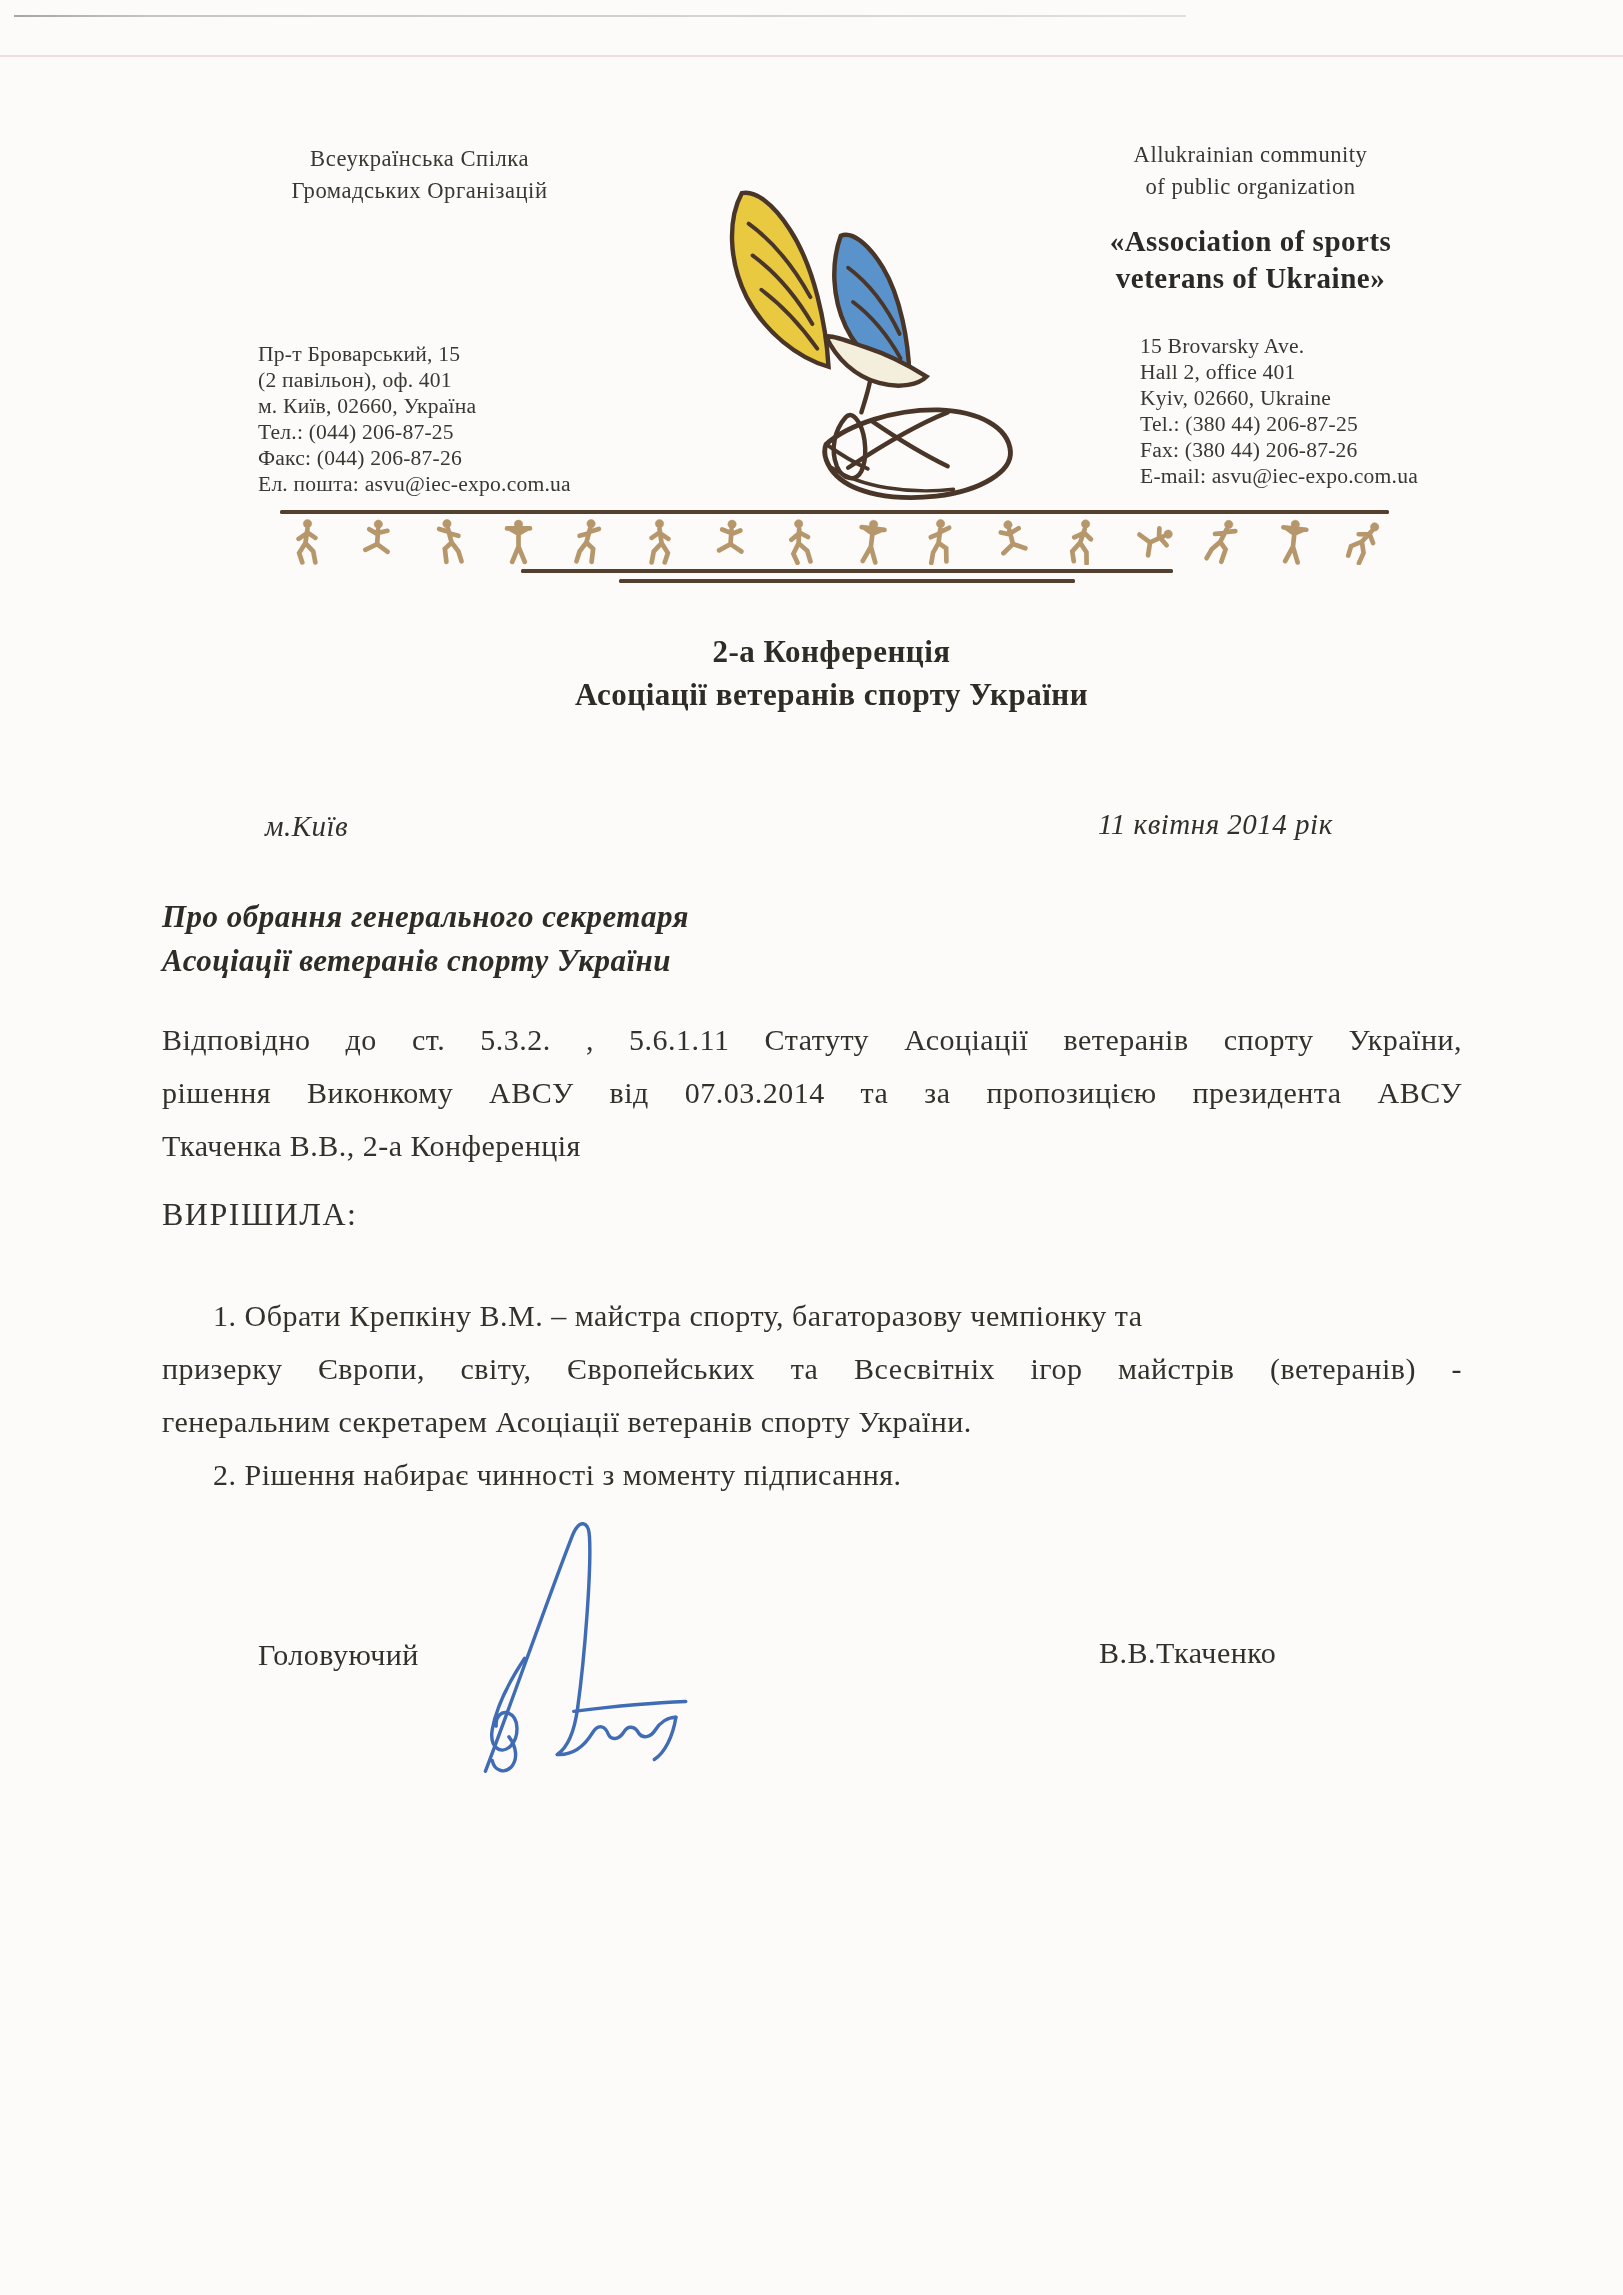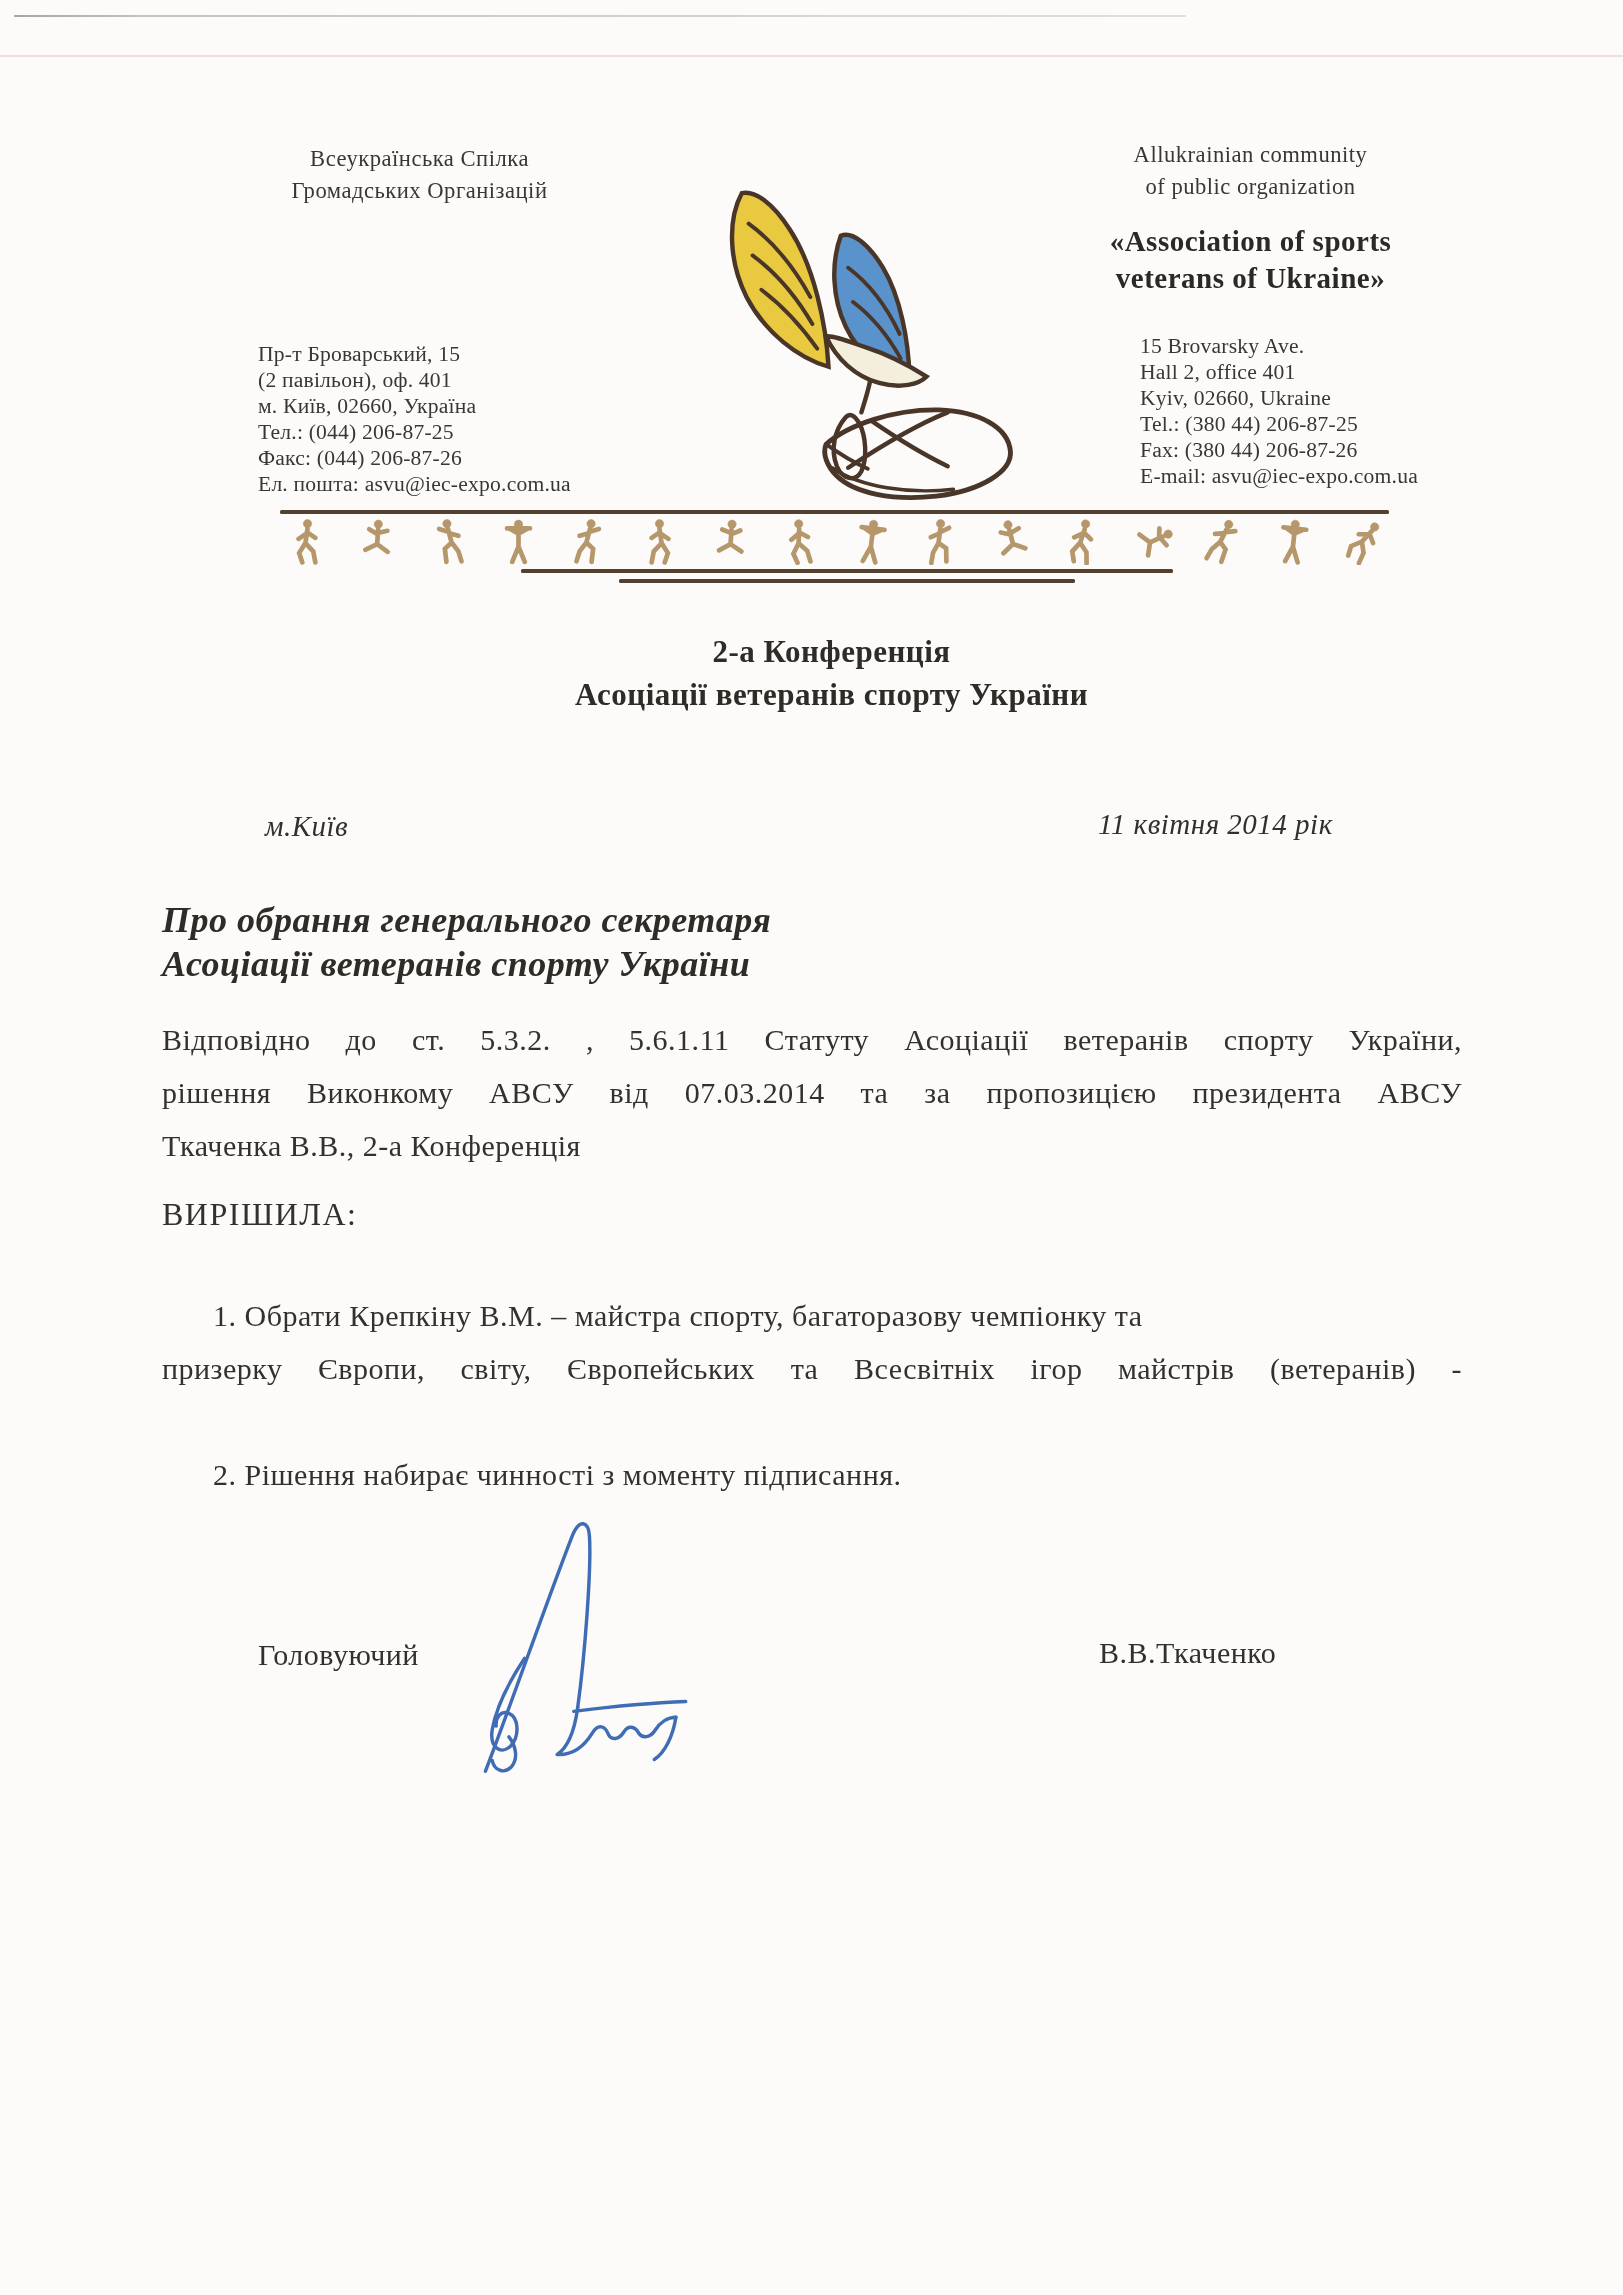--- a/index.html
+++ b/index.html
@@ -26,21 +26,21 @@
   .org-name{font-weight:700;font-size:32px;line-height:40px;letter-spacing:0.5px;color:#2c2825;}
   .org-name-en{font-weight:700;font-size:29px;line-height:37px;letter-spacing:0.5px;color:#2c2825;}
   .addr{font-size:21.6px;line-height:26px;letter-spacing:0.2px;color:#3a3632;white-space:nowrap;}
   .band-line{position:absolute;border-radius:1.5px;background:var(--line-brown,#54402f);}
   .pictos{position:absolute;left:284px;top:518px;width:1104px;height:47px;display:flex;justify-content:space-between;align-items:flex-start;}
   .pictos span{display:inline-block;width:47px;height:47px;}
   .pictos svg{width:100%;height:100%;}
   .title-line{font-weight:700;font-size:31px;letter-spacing:0.5px;color:#2f2b27;}
   .decision-head{font-style:italic;font-weight:700;font-size:33px;letter-spacing:1px;color:#2f2b27;}
   .place-date{font-style:italic;font-size:29px;letter-spacing:0.5px;color:#332f2b;}
-  .subject{font-style:italic;font-weight:700;font-size:36px;letter-spacing:0.5px;color:#2f2b27;white-space:nowrap;}
+  .subject{font-style:italic;font-weight:700;font-size:31px;letter-spacing:0.5px;color:#2f2b27;white-space:nowrap;}
   .body-line{font-size:30px;letter-spacing:0.5px;color:#34302c;white-space:nowrap;}
   .body-just{white-space:normal;text-align:justify;text-align-last:justify;}
   .sig-label{font-size:30px;letter-spacing:0.5px;color:#332f2b;white-space:nowrap;}
   .logo-svg,.sig-svg{position:absolute;}
   svg .sketch{fill:none;stroke:var(--logo-outline,#4a3628);stroke-linecap:round;stroke-linejoin:round;}
 </style>
 </head>
 <body>
 
 <div class="page">
@@ -191,20 +191,21 @@
   <div class="abs subject" style="left:162px;top:943px;">Асоціації ветеранів спорту України</div>
 
   <div class="abs body-line body-just" style="left:162px;top:1023px;width:1300px;">Відповідно до ст. 5.3.2. , 5.6.1.11 Статуту Асоціації ветеранів спорту України,</div>
   <div class="abs body-line body-just" style="left:162px;top:1076px;width:1300px;">рішення Виконкому АВСУ від 07.03.2014 та за пропозицією президента АВСУ</div>
   <div class="abs body-line" style="left:162px;top:1129px;">Ткаченка В.В., 2-а Конференція</div>
 
   <div class="abs body-line" style="left:162px;top:1196px;font-size:32px;letter-spacing:1.5px;">ВИРІШИЛА:</div>
 
   <div class="abs body-line" style="left:213px;top:1299px;">1.  Обрати Крепкіну В.М. – майстра спорту, багаторазову чемпіонку та</div>
   <div class="abs body-line body-just" style="left:162px;top:1352px;width:1300px;">призерку Європи, світу, Європейських та Всесвітніх ігор майстрів (ветеранів) -</div>
+  <div class="abs body-line" style="left:162px;top:1405px;">генеральним секретарем Асоціації ветеранів спорту України.</div>
   <div class="abs body-line" style="left:213px;top:1458px;">2.  Рішення набирає чинності з моменту підписання.</div>
 
   <div class="abs sig-label" style="left:258px;top:1638px;">Головуючий</div>
   <div class="abs sig-label" style="left:1099px;top:1636px;">В.В.Ткаченко</div>
 
   <svg class="sig-svg" style="left:451px;top:1511px;" width="275" height="275" viewBox="0 0 560 560">
     <g fill="none" style="stroke:var(--sig-blue);" stroke-width="7" stroke-linecap="round" stroke-linejoin="round">
 
       <path d="M70,530 C120,400 200,170 248,48 C262,16 280,20 282,52 C286,120 272,300 258,400"></path>
 

